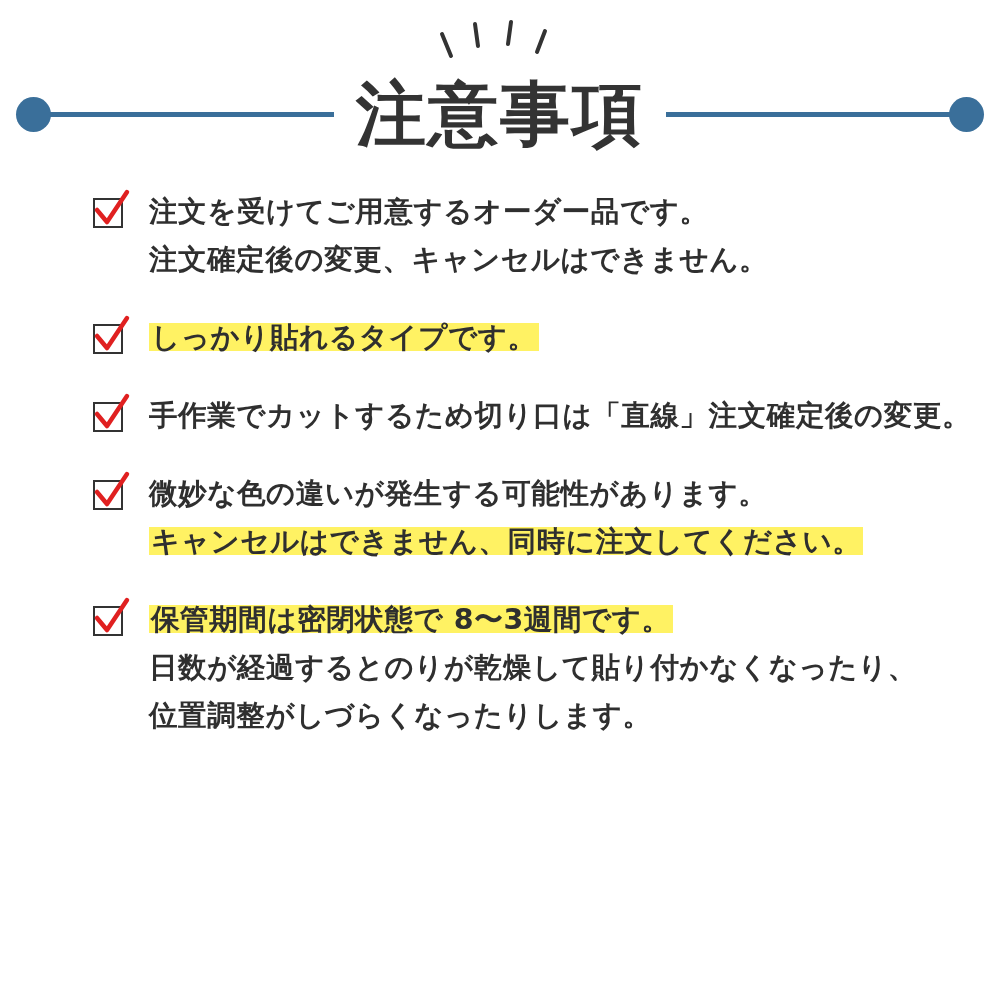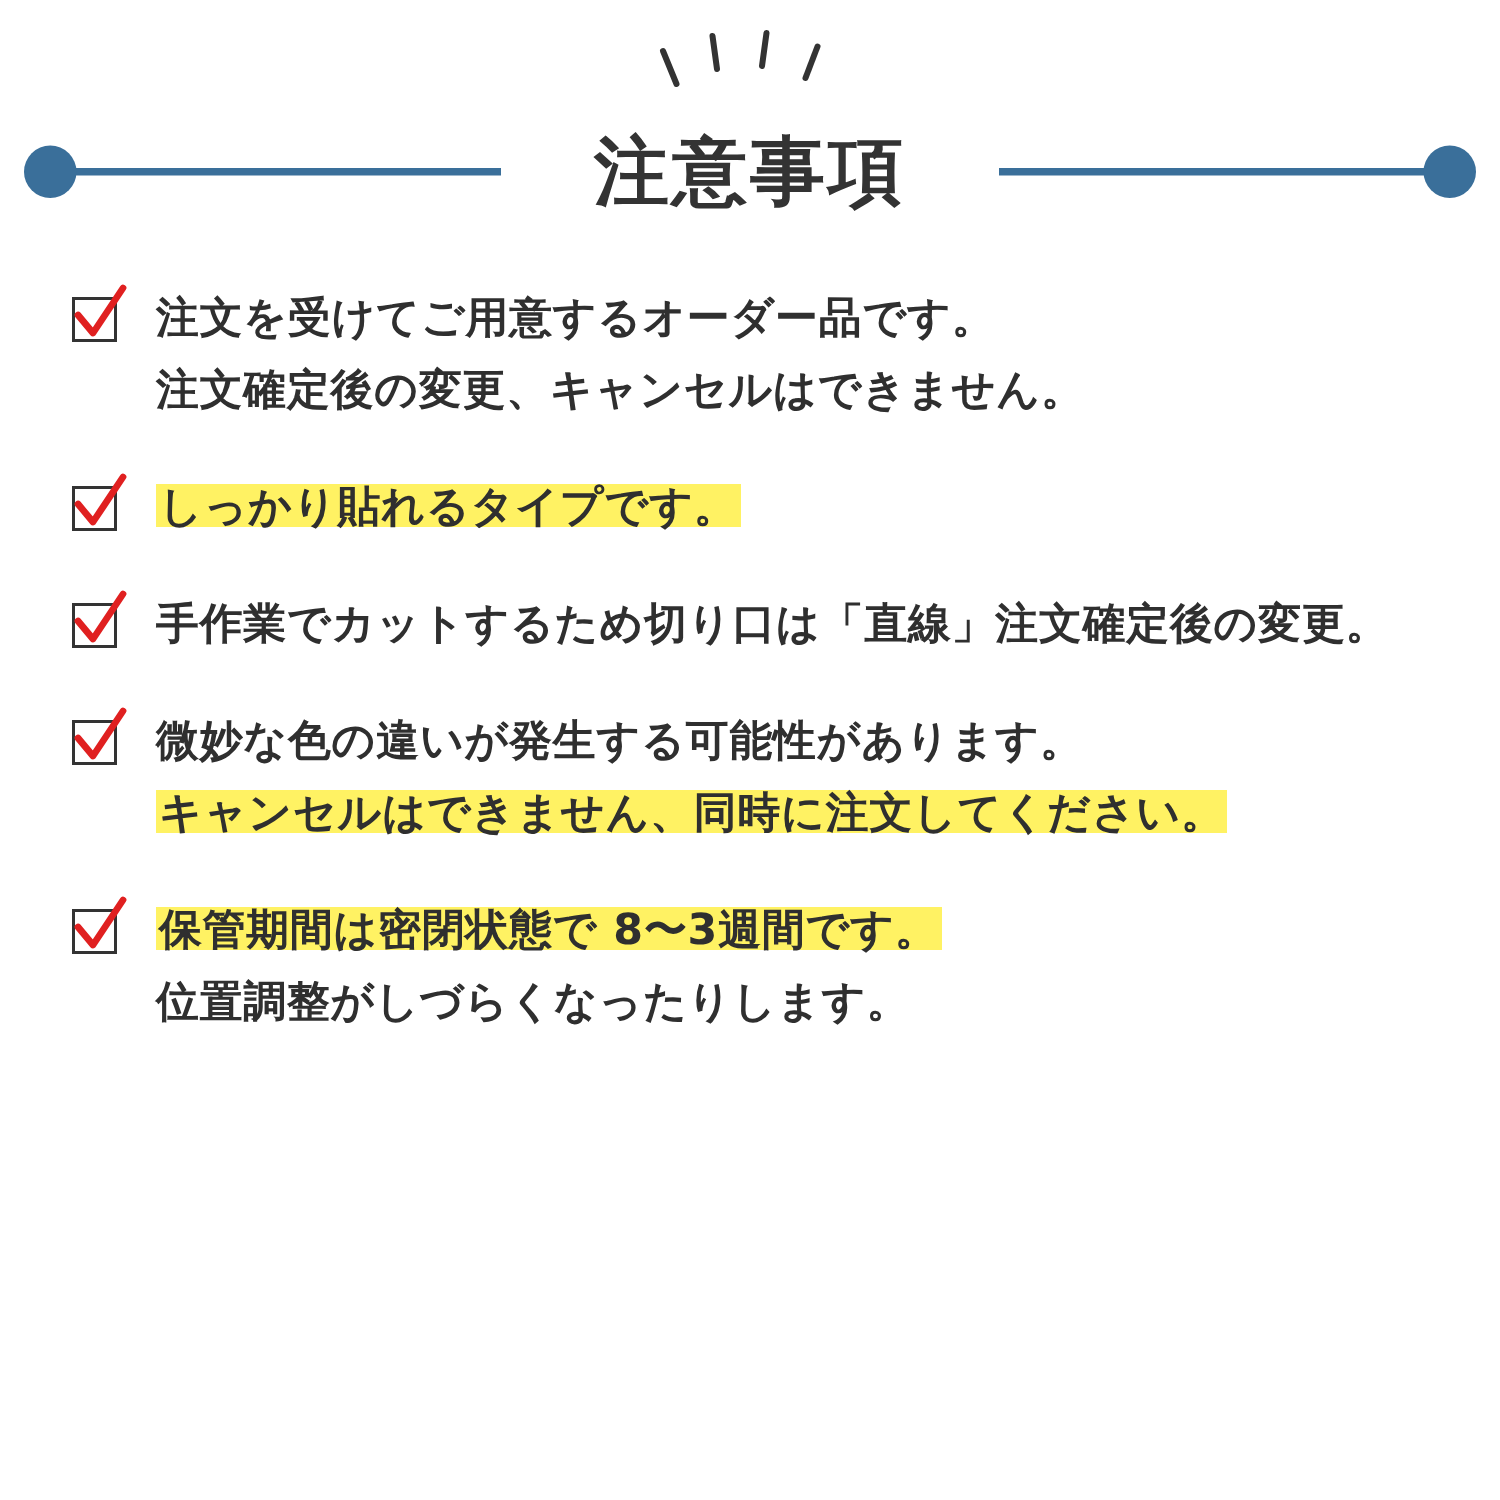--- a/index.html
+++ b/index.html
@@ -47,21 +47,21 @@
   }
   .dot-left  { left: 16px; }
   .dot-right { right: 16px; }
 
   .header-title {
     position: absolute;
     top: 70px;
     left: 0;
     width: 1000px;
     text-align: center;
-    font-size: 50px;
+    font-size: 70px;
     line-height: 88px;
     font-weight: bold;
     letter-spacing: 2px;
     color: #333333;
     font-family: "DejaVu Sans", "Liberation Sans", sans-serif;
   }
 
   
   .sparkles {
     position: absolute;
@@ -70,20 +70,21 @@
     width: 1000px;
     height: 56px;
   }
 
   
   .items {
     position: absolute;
     top: 188px;
     left: 0;
     width: 878px;
+    padding-left: 45px;
   }
 
   .item {
     display: flex;
     align-items: flex-start;
     margin-bottom: 30px;
     padding-left: 48px;
   }
 
   .check-box {
@@ -210,18 +211,19 @@
 
     <div class="item">
       <div class="check-box">
         <div class="box"></div>
         <svg viewBox="0 0 42 42" xmlns="http://www.w3.org/2000/svg">
           <polyline points="6,20 16,32 36,2" fill="none" stroke="#e02020" stroke-width="4.5" stroke-linecap="round" stroke-linejoin="round"></polyline>
         </svg>
       </div>
       <div class="lines">
         <div class="line"><span class="hl">保管期間は密閉状態で 8〜3週間です。</span></div>
+        <div class="line">日数が経過するとのりが乾燥して貼り付かなくなったり、</div>
         <div class="line">位置調整がしづらくなったりします。</div>
       </div>
     </div>
 
   </div>
 </div>
 
 </body></html>

